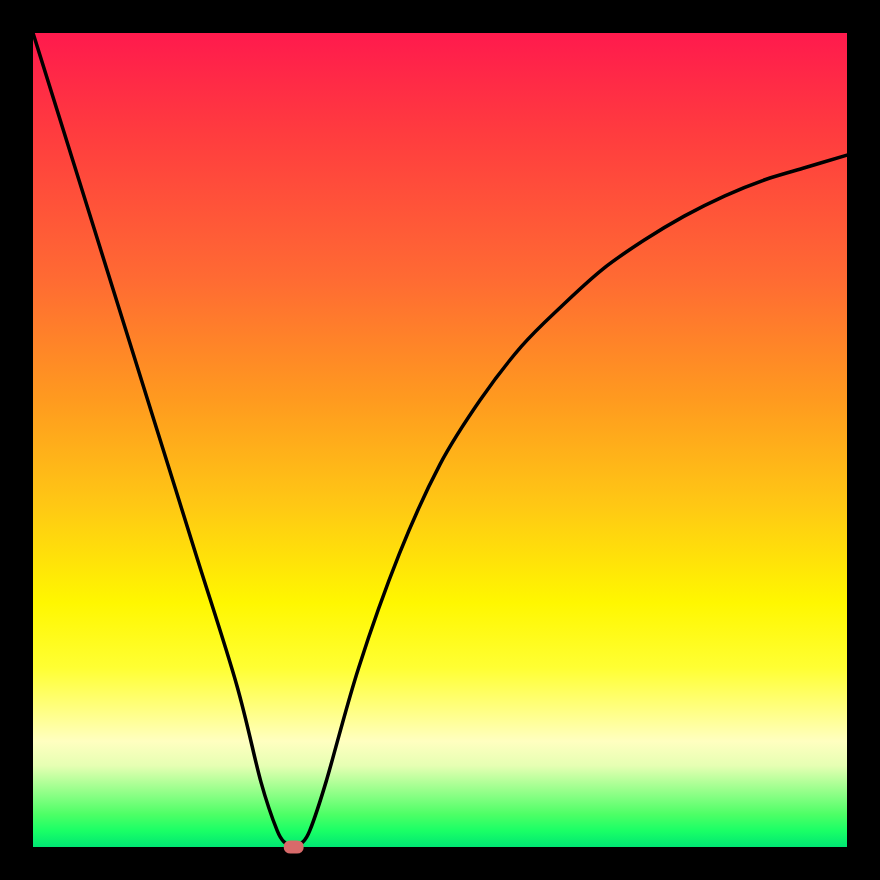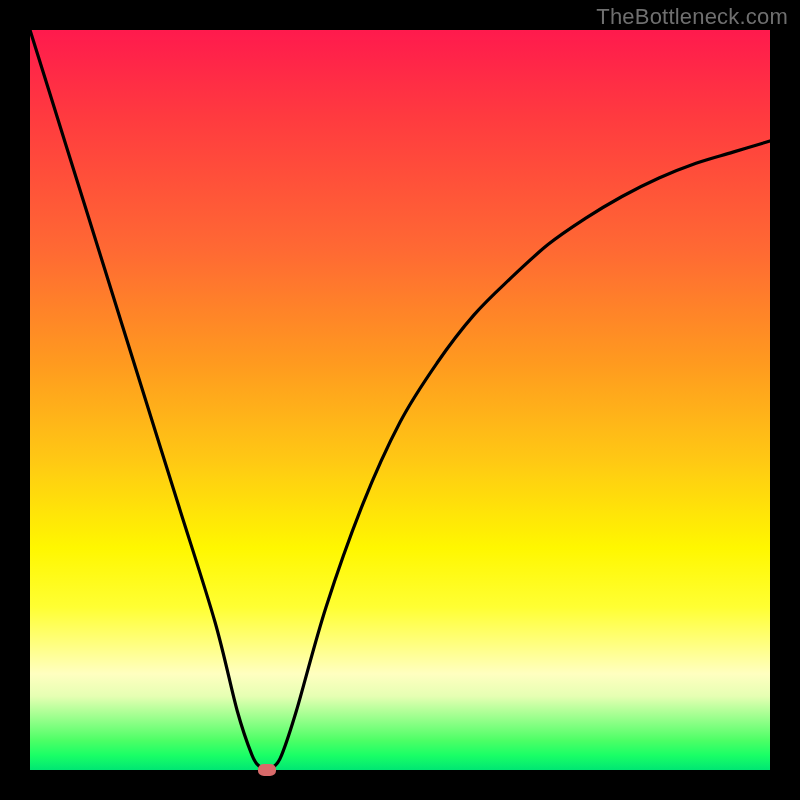--- a/index.html
+++ b/index.html
@@ -75,14 +75,13 @@
 </head>
 <body>
 
 <div class="frame">
   <div class="plot-area">
     <svg class="curve" viewBox="0 0 740 740" preserveAspectRatio="none">
       <path id="curve-path" d="M 0.00 0.00 C 6.17 19.73, 24.67 78.93, 37.00 118.40 C 49.33 157.87, 61.67 197.33, 74.00 236.80 C 86.33 276.27, 98.67 315.73, 111.00 355.20 C 123.33 394.67, 135.67 434.13, 148.00 473.60 C 160.33 513.07, 175.13 557.47, 185.00 592.00 C 194.87 626.53, 201.03 658.60, 207.20 680.80 C 213.37 703.00, 218.30 715.95, 222.00 725.20 C 225.70 734.45, 226.93 733.83, 229.40 736.30 C 231.87 738.77, 234.33 740.00, 236.80 740.00 C 239.27 740.00, 241.73 738.77, 244.20 736.30 C 246.67 733.83, 247.90 734.45, 251.60 725.20 C 255.30 715.95, 259.00 705.47, 266.40 680.80 C 273.80 656.13, 284.90 611.73, 296.00 577.20 C 307.10 542.67, 320.67 504.43, 333.00 473.60 C 345.33 442.77, 357.67 415.63, 370.00 392.20 C 382.33 368.77, 394.67 350.88, 407.00 333.00 C 419.33 315.12, 431.67 299.08, 444.00 284.90 C 456.33 270.72, 468.67 259.62, 481.00 247.90 C 493.33 236.18, 505.67 224.47, 518.00 214.60 C 530.33 204.73, 542.67 196.72, 555.00 188.70 C 567.33 180.68, 579.67 173.28, 592.00 166.50 C 604.33 159.72, 616.67 153.55, 629.00 148.00 C 641.33 142.45, 653.67 137.52, 666.00 133.20 C 678.33 128.88, 690.67 125.80, 703.00 122.10 C 715.33 118.40, 733.83 112.85, 740.00 111.00" fill="none" stroke="#000" stroke-width="3.2" stroke-linecap="round" stroke-linejoin="round"></path>
     </svg>
     <div id="marker" class="marker" style="left: 236.8px; top: 740px;"></div>
   </div>
-  <div class="watermark">TheBottleneck.com</div>
 </div>
 
 </body></html>

